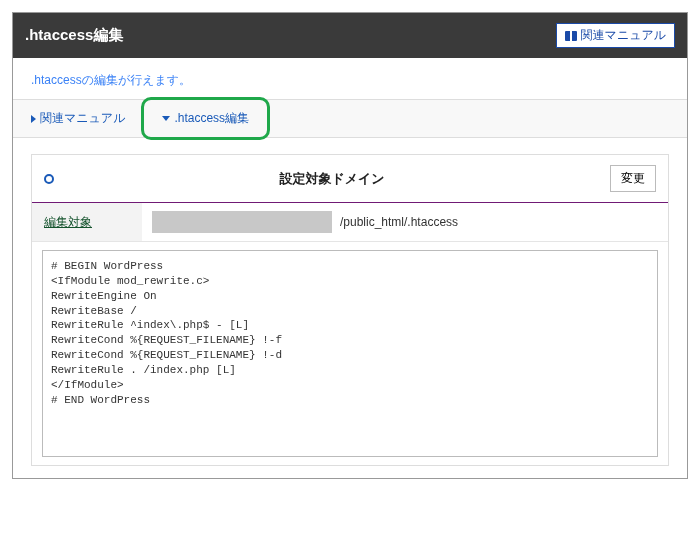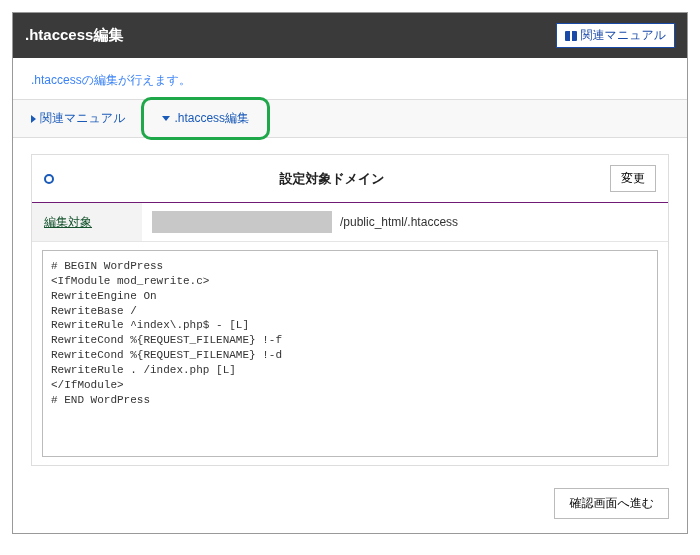--- a/index.html
+++ b/index.html
@@ -239,17 +239,14 @@
 RewriteRule ^index\.php$ - [L]
 RewriteCond %{REQUEST_FILENAME} !-f
 RewriteCond %{REQUEST_FILENAME} !-d
 RewriteRule . /index.php [L]
 &lt;/IfModule&gt;
 # END WordPress</textarea>
       </div>
     </div>
   </div>
 
-  <div class="footer-actions">
-    <button class="proceed-btn">確認画面へ進む</button>
-  </div>
 
 </div>
 
 </body></html>

